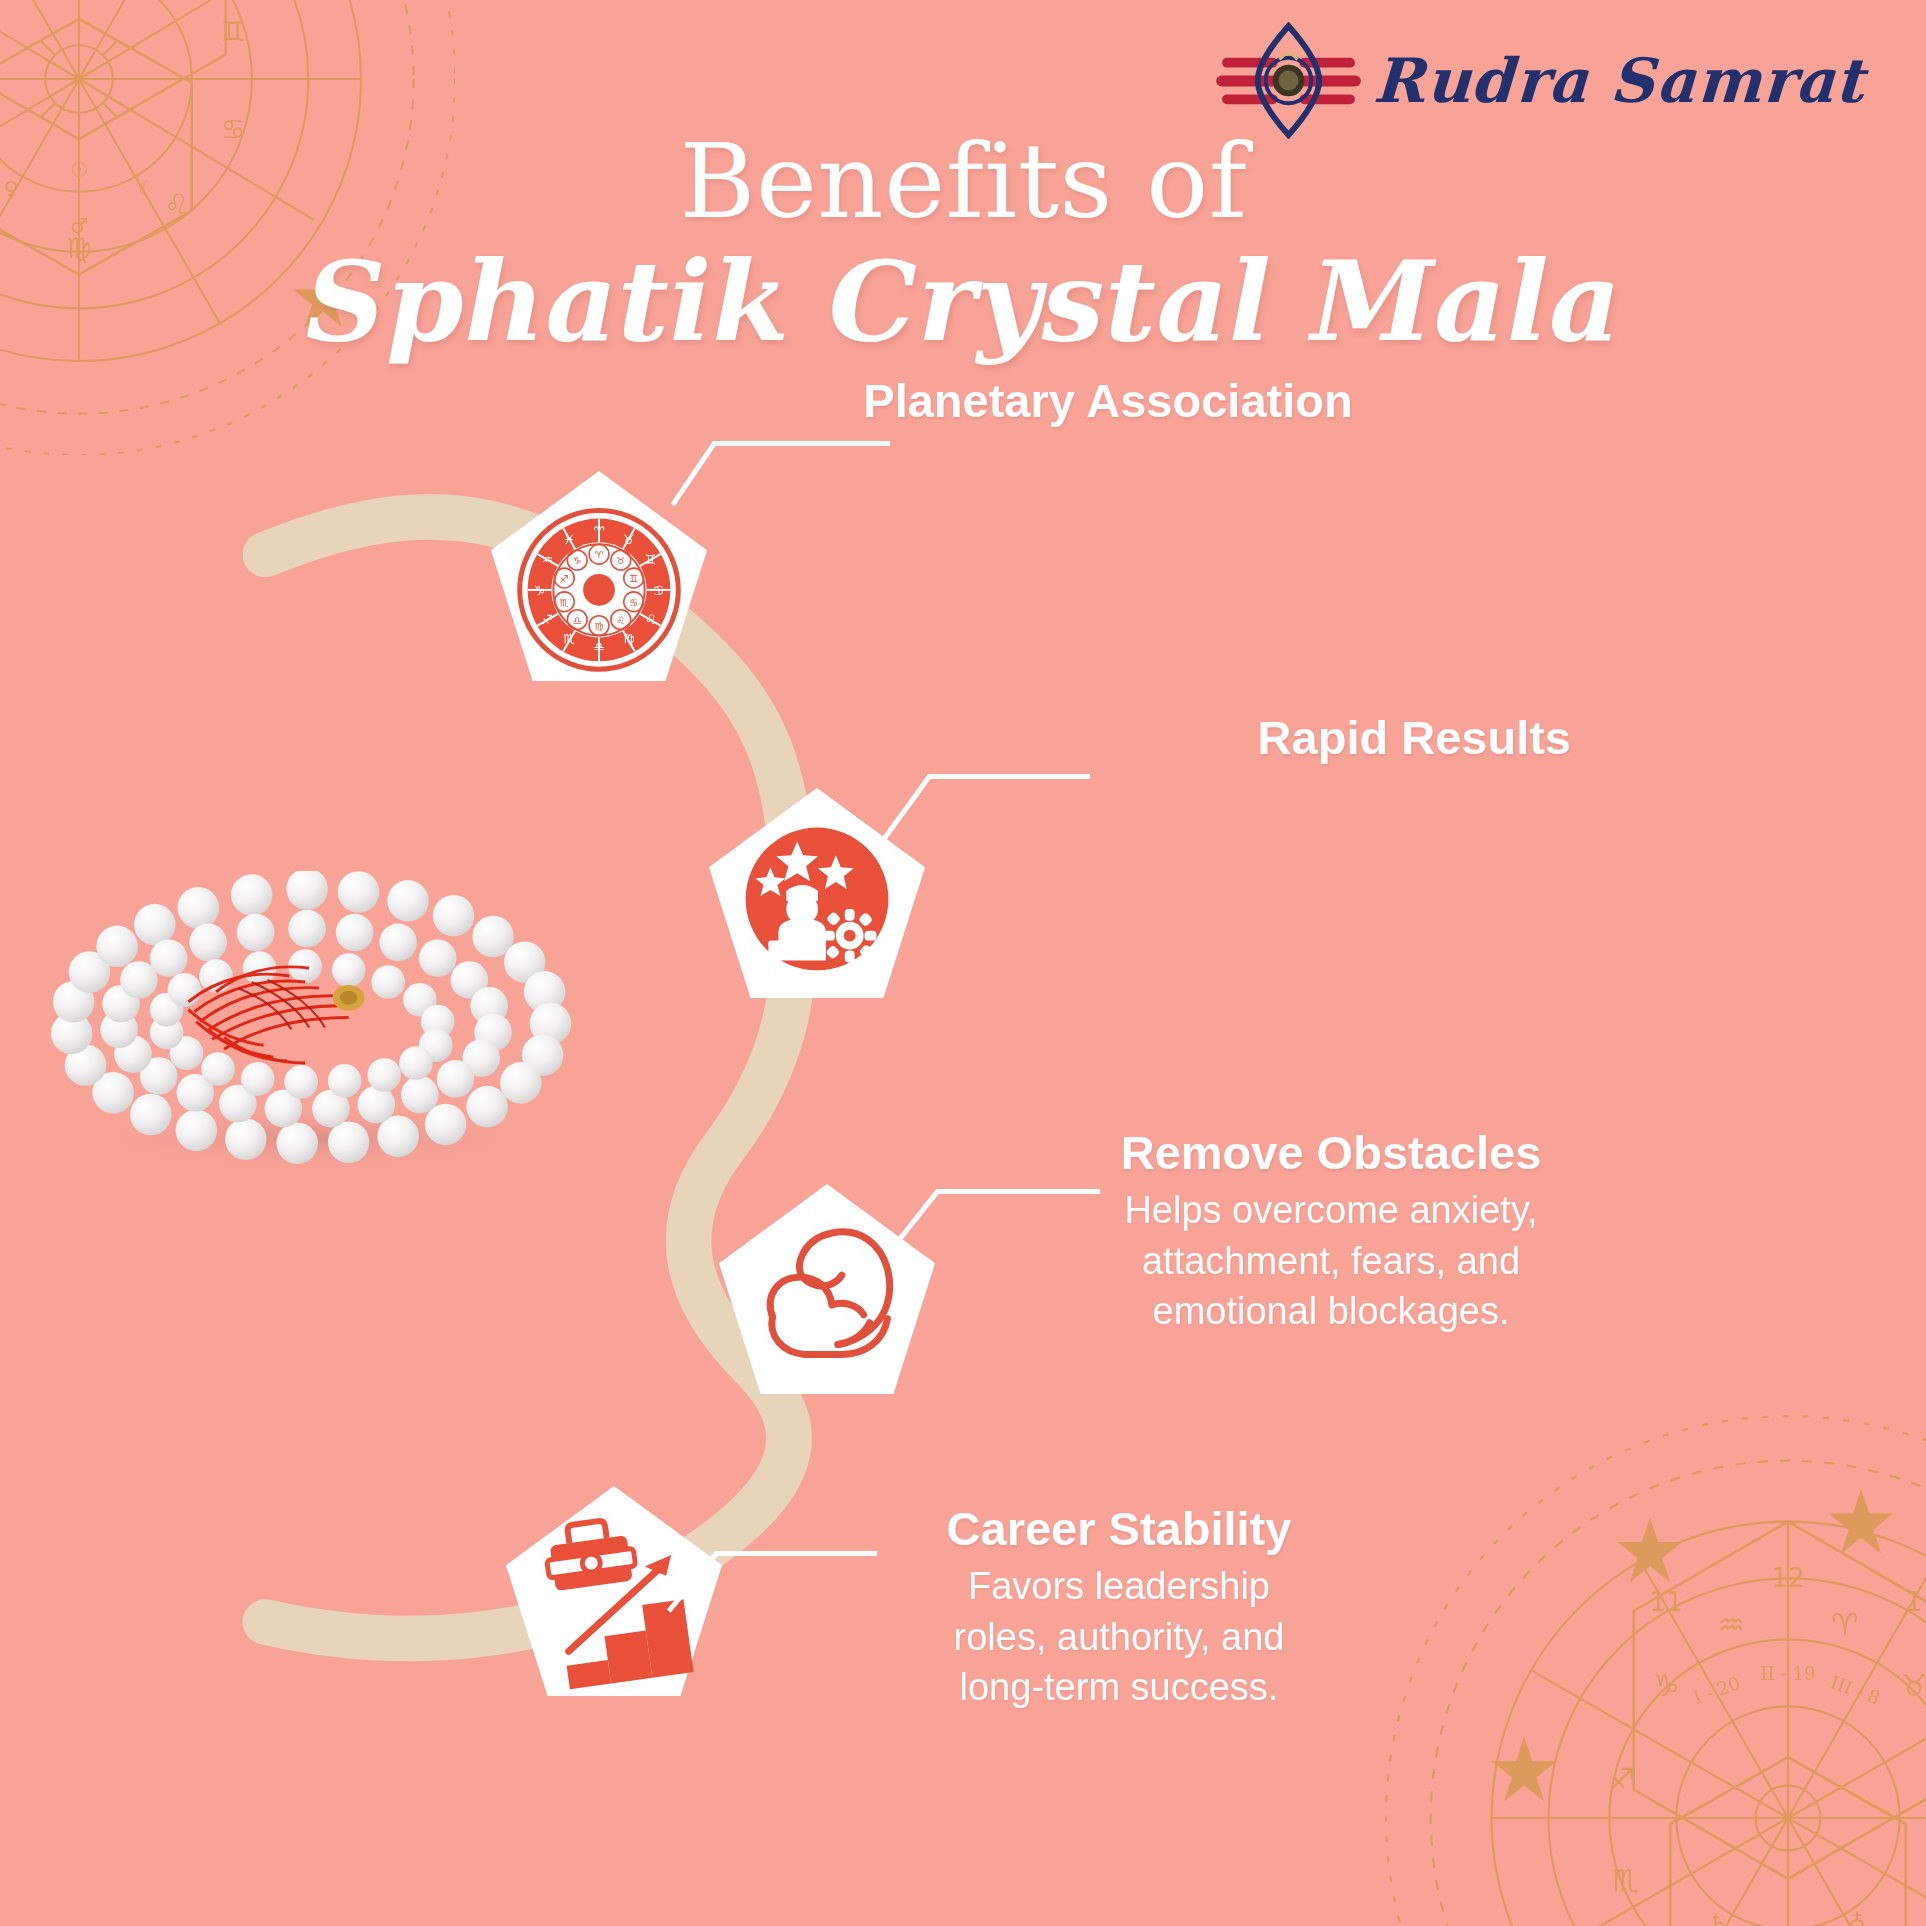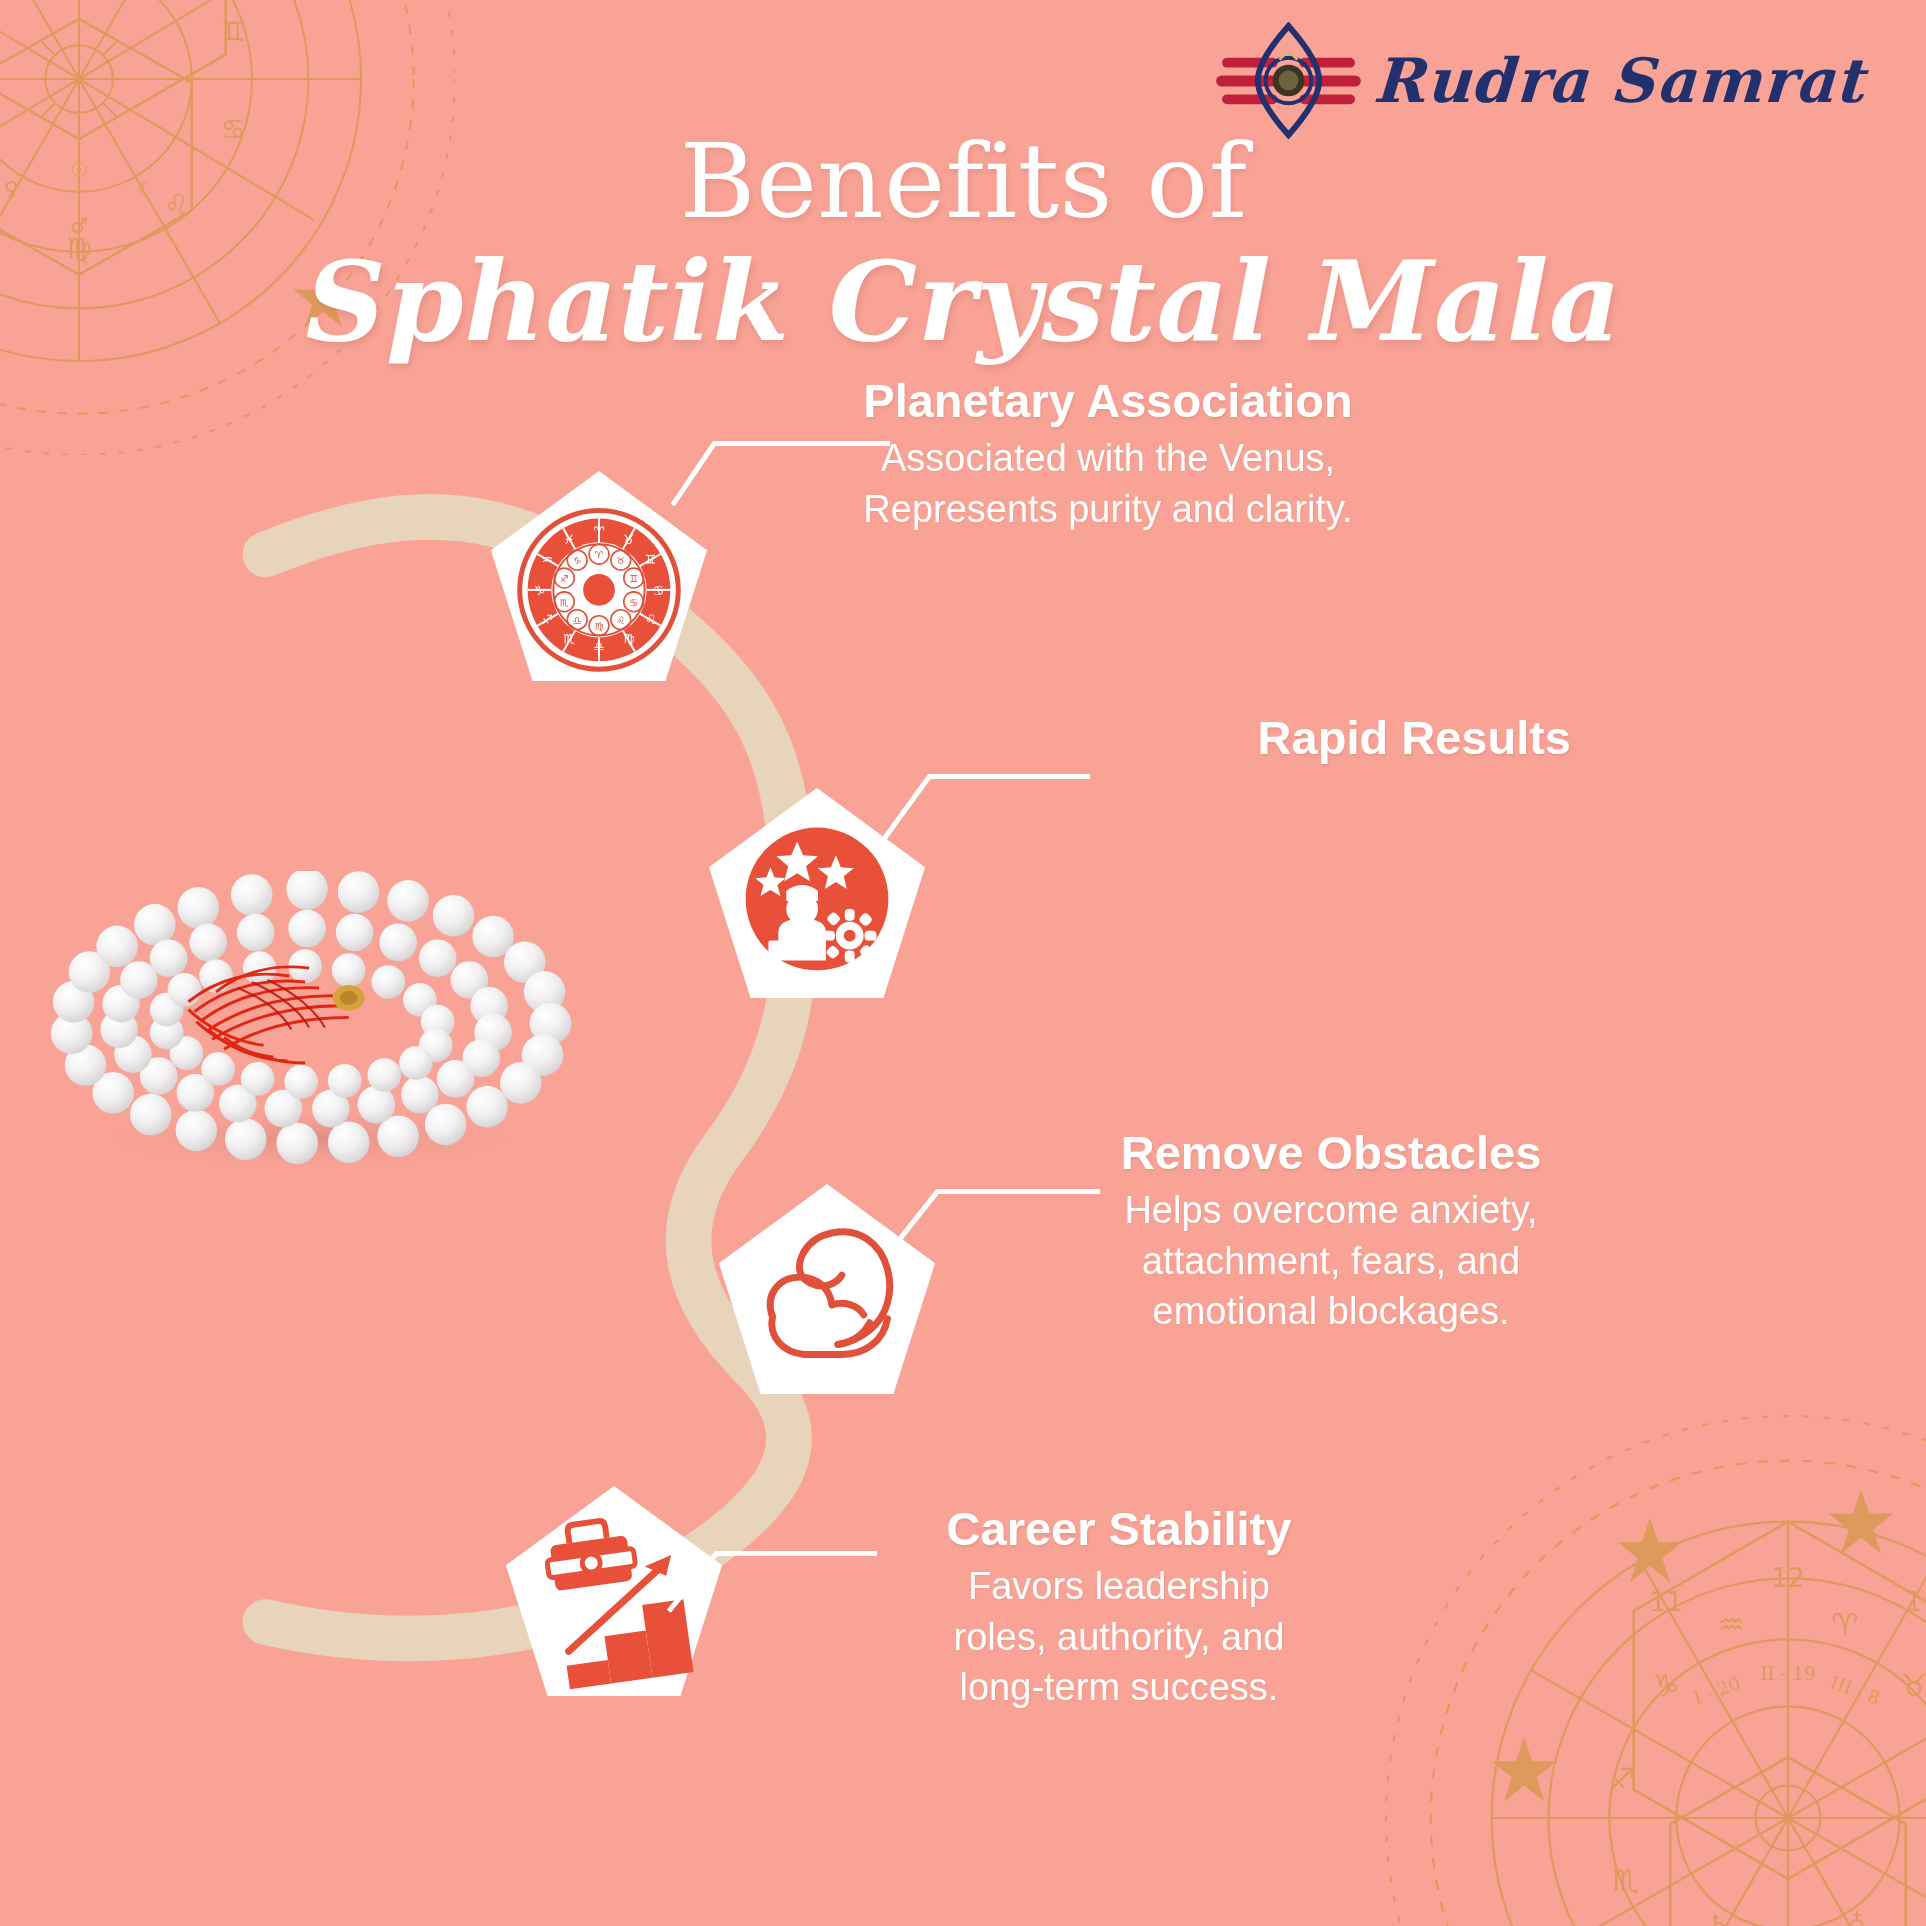--- a/index.html
+++ b/index.html
@@ -497,22 +497,20 @@
             <text x="-22" y="-26">♑</text>
         </g>
         <circle r="16" fill="#e8503a"></circle>
       </g>
     </svg>
     <svg class="leader" style="left:158px; top:-79px; width:257px; height:129px;" viewBox="0 0 260 130">
       <path d="M30 120 L72 58 L250 58" fill="none" stroke="#ffffff" stroke-width="5" stroke-linejoin="miter"></path>
     </svg>
     <div class="btext">
       <div class="btitle">Planetary Association</div>
-      <div class="bdesc" style="white-space:pre-line">Associated with the Venus,
-Represents purity and clarity.</div>
     </div>
   </div>
 
   <div class="benefit" id="b2">
     <svg class="pent" viewBox="0 0 230 230">
       <polygon points="115,6 224,86 182,218 48,218 6,86" fill="#ffffff"></polygon>
       <circle cx="115" cy="118" r="72" fill="#e8503a"></circle>
       <g fill="#ffffff">
         <polygon points="95,60 101,74 116,75 104,85 108,100 95,92 82,100 86,85 74,75 89,74"></polygon>
         <polygon points="134,74 139,86 152,87 142,95 145,108 134,101 123,108 126,95 116,87 129,86"></polygon>

